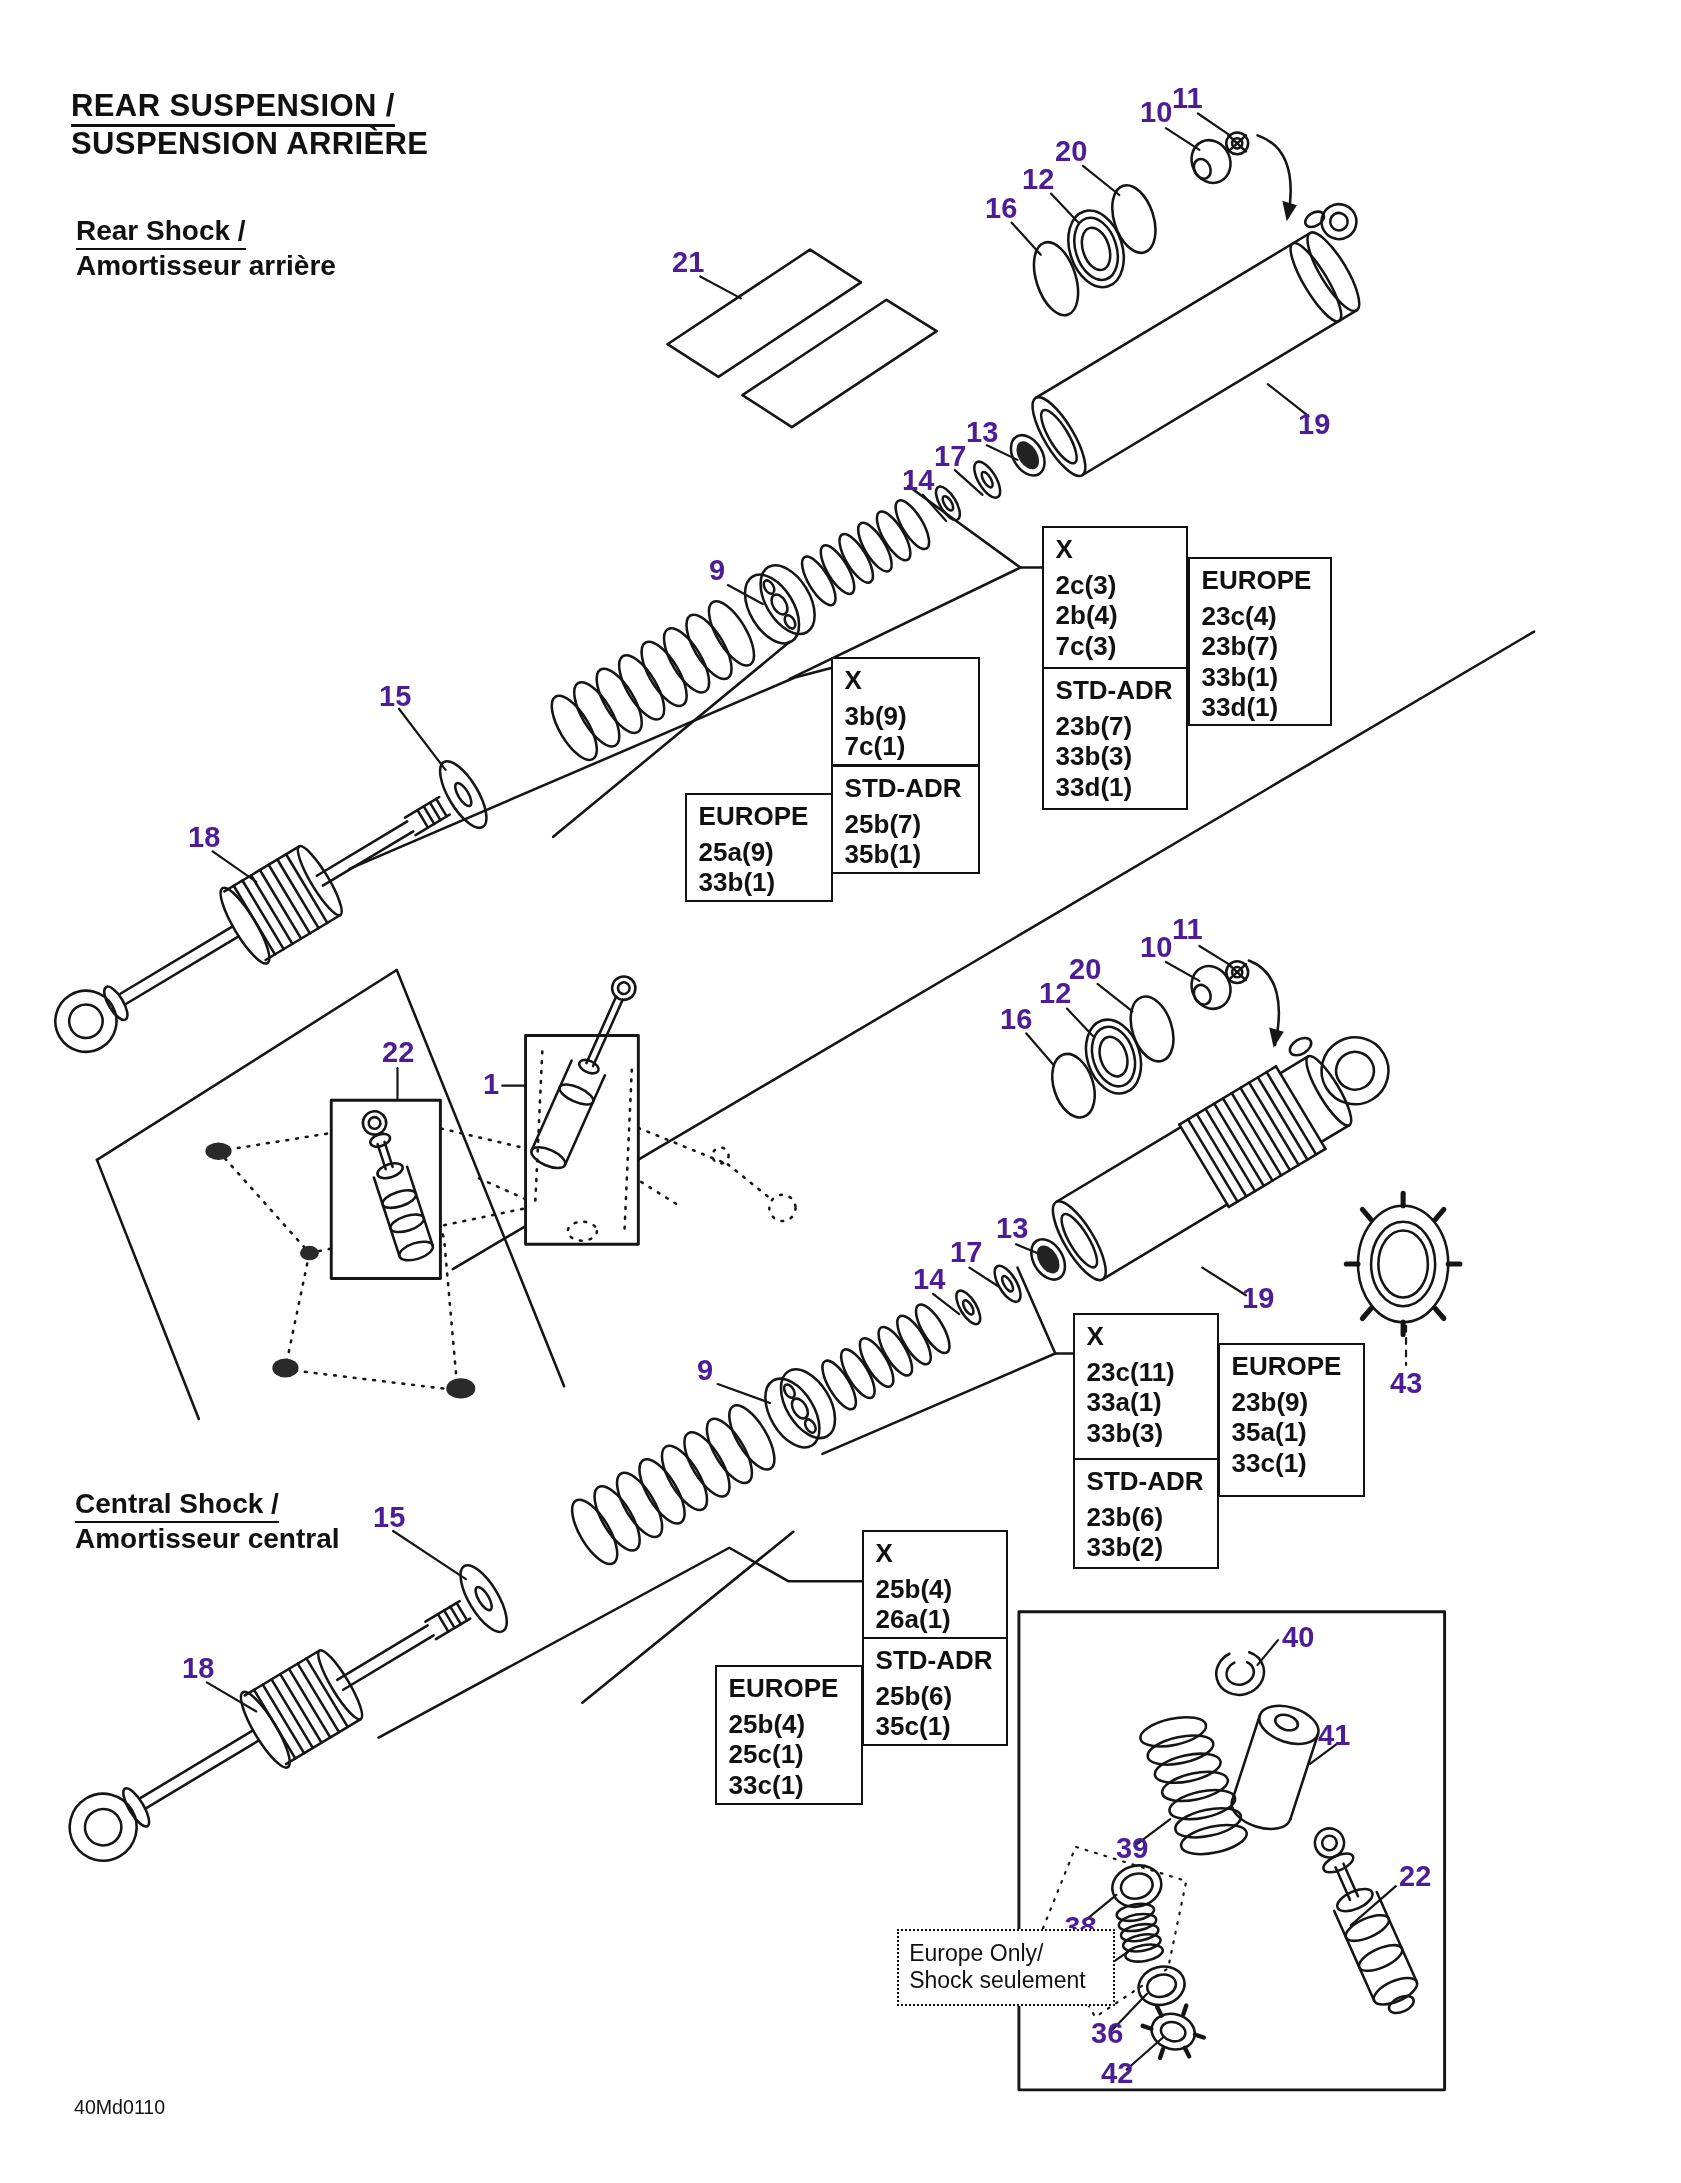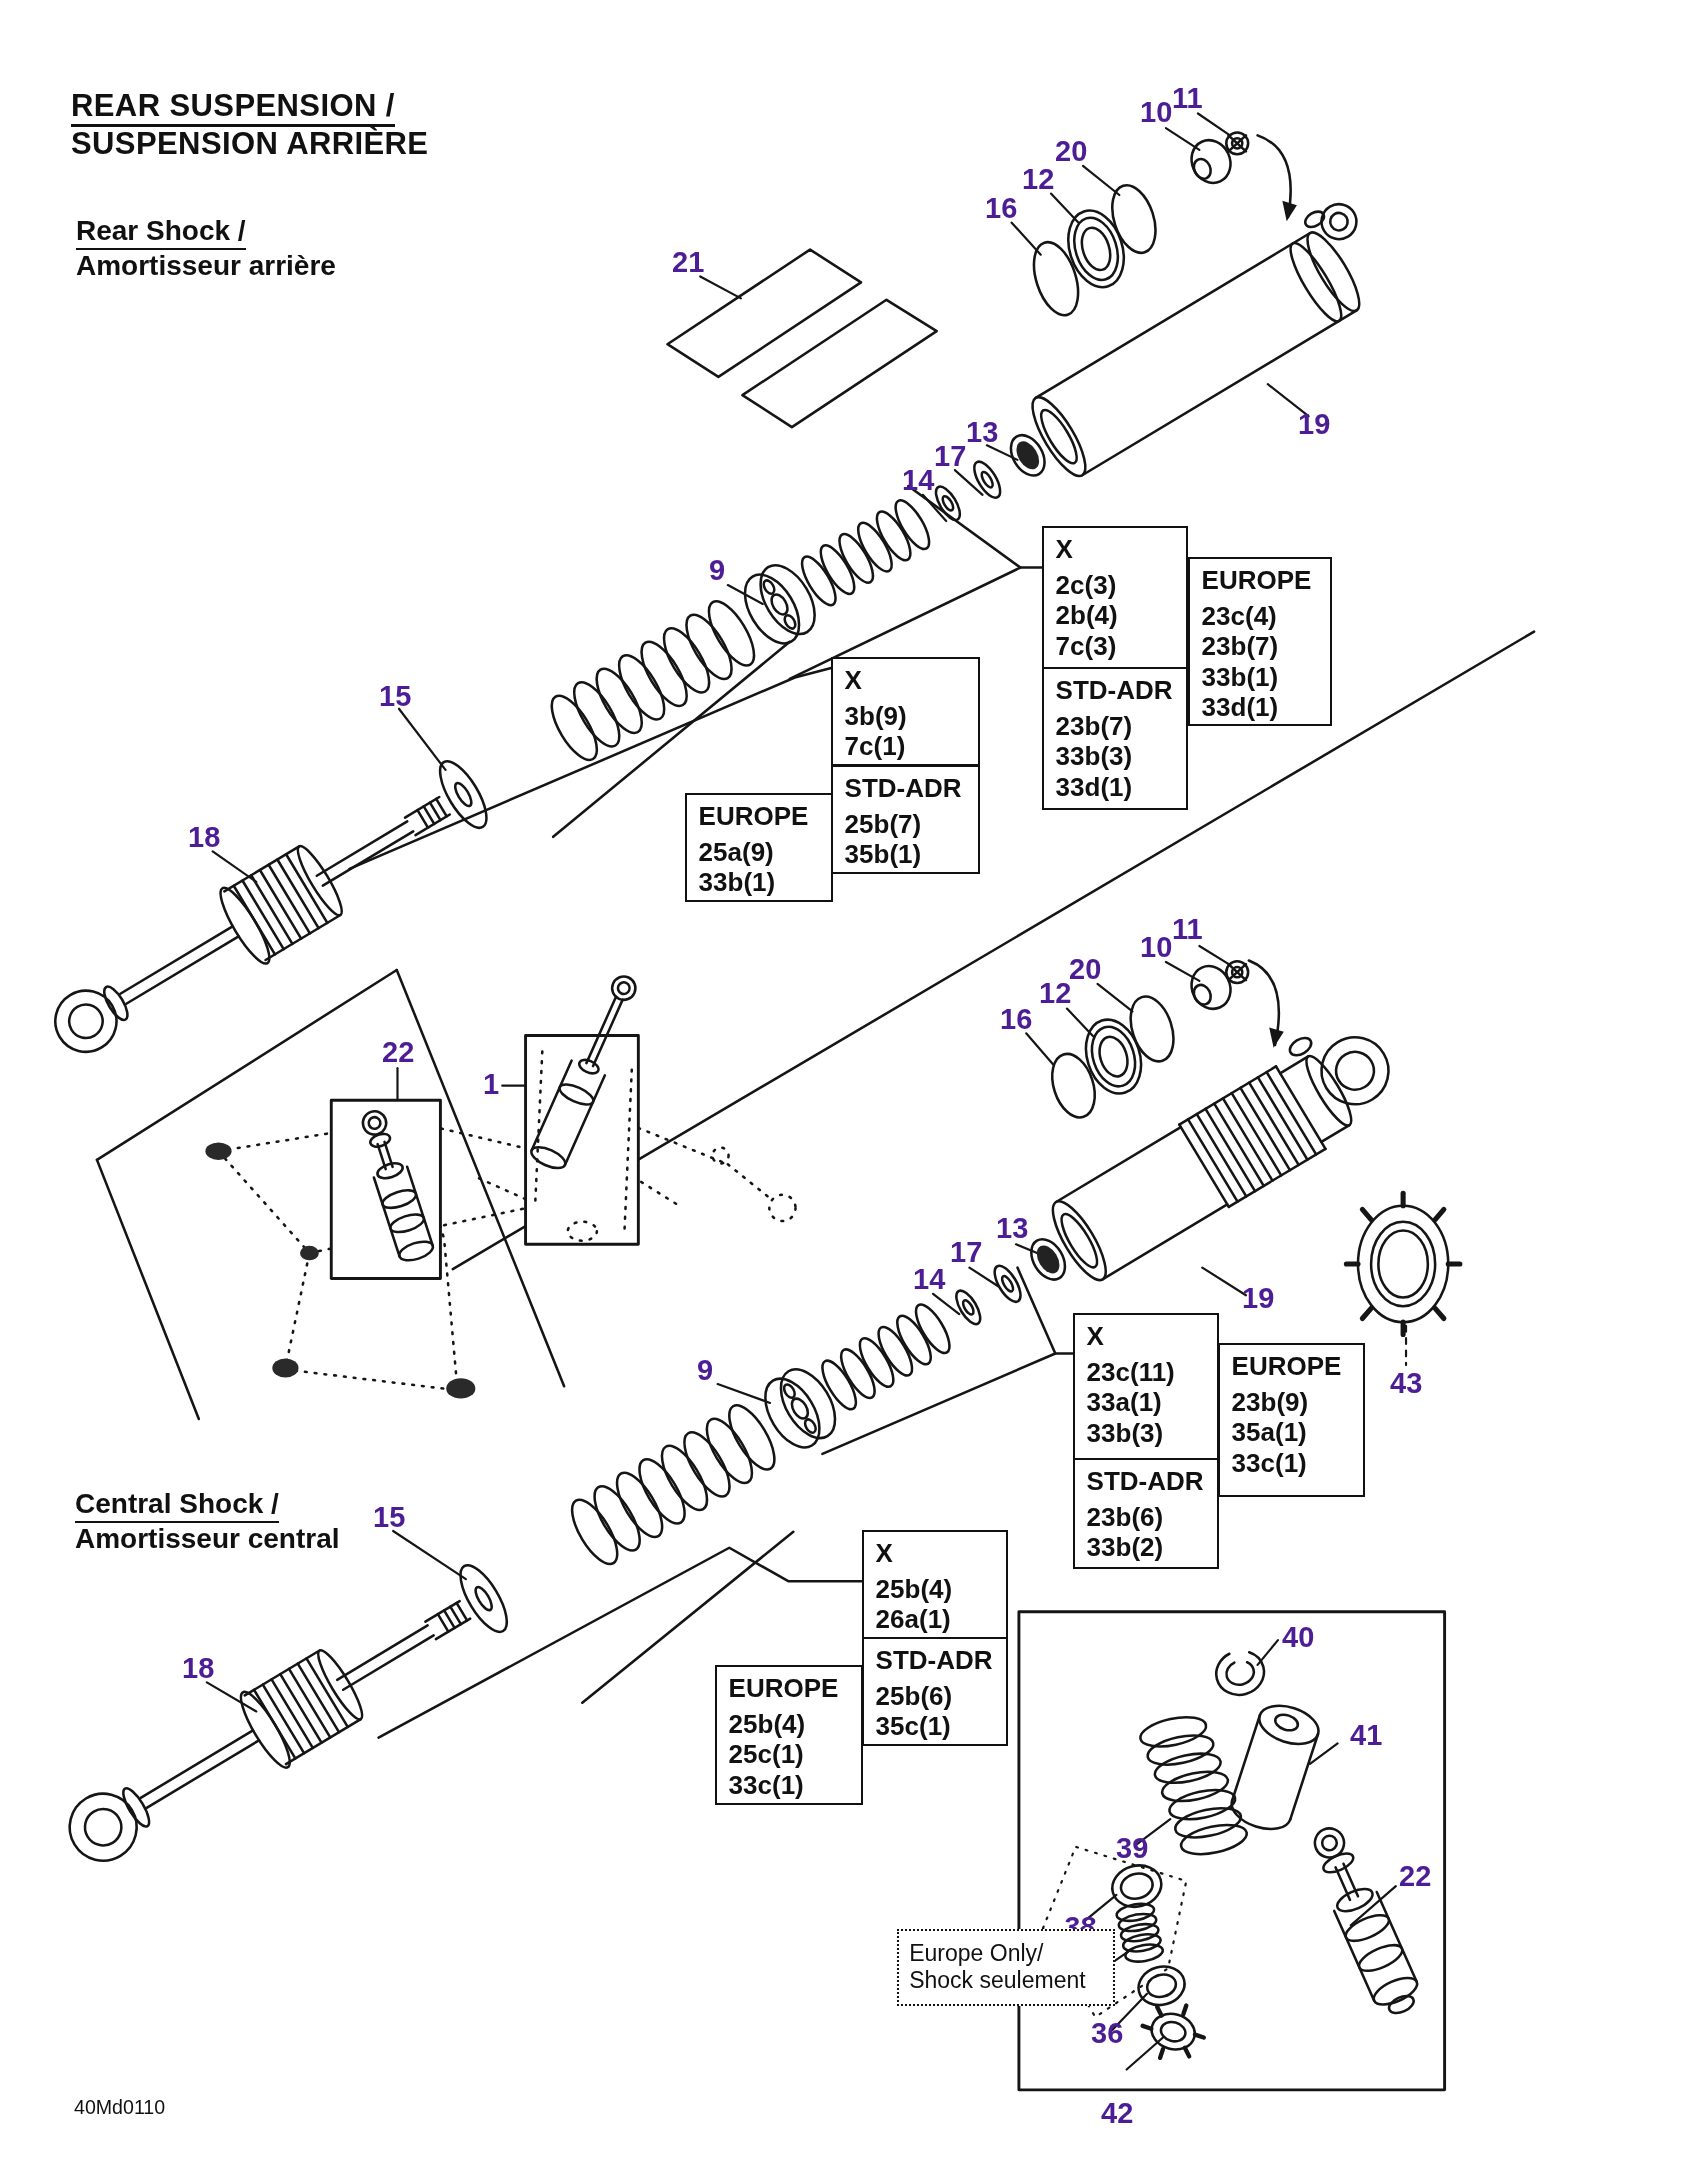--- a/index.html
+++ b/index.html
@@ -528,22 +528,22 @@
 <div class="co" style="left:1000px;top:1003px;">16</div>
 <div class="co" style="left:996px;top:1212px;">13</div>
 <div class="co" style="left:950px;top:1236px;">17</div>
 <div class="co" style="left:913px;top:1263px;">14</div>
 <div class="co" style="left:697px;top:1354px;">9</div>
 <div class="co" style="left:373px;top:1501px;">15</div>
 <div class="co" style="left:182px;top:1652px;">18</div>
 <div class="co" style="left:1242px;top:1282px;">19</div>
 <div class="co" style="left:1390px;top:1367px;">43</div>
 <div class="co" style="left:1282px;top:1621px;">40</div>
-<div class="co" style="left:1350px;top:1719px;">41</div>
+<div class="co" style="left:1318px;top:1719px;">41</div>
 <div class="co" style="left:1116px;top:1832px;">39</div>
 <div class="co" style="left:1399px;top:1860px;">22</div>
 <div class="co" style="left:1063px;top:1911px;font-style:italic;">38</div>
 <div class="co" style="left:1077px;top:1961px;">37</div>
 <div class="co" style="left:1091px;top:2017px;">36</div>
-<div class="co" style="left:1101px;top:2057px;margin-top:40px;">42</div>
+<div class="co" style="left:1101px;top:2057px;">42</div>
 
 </div>
 
 
 </body></html>

